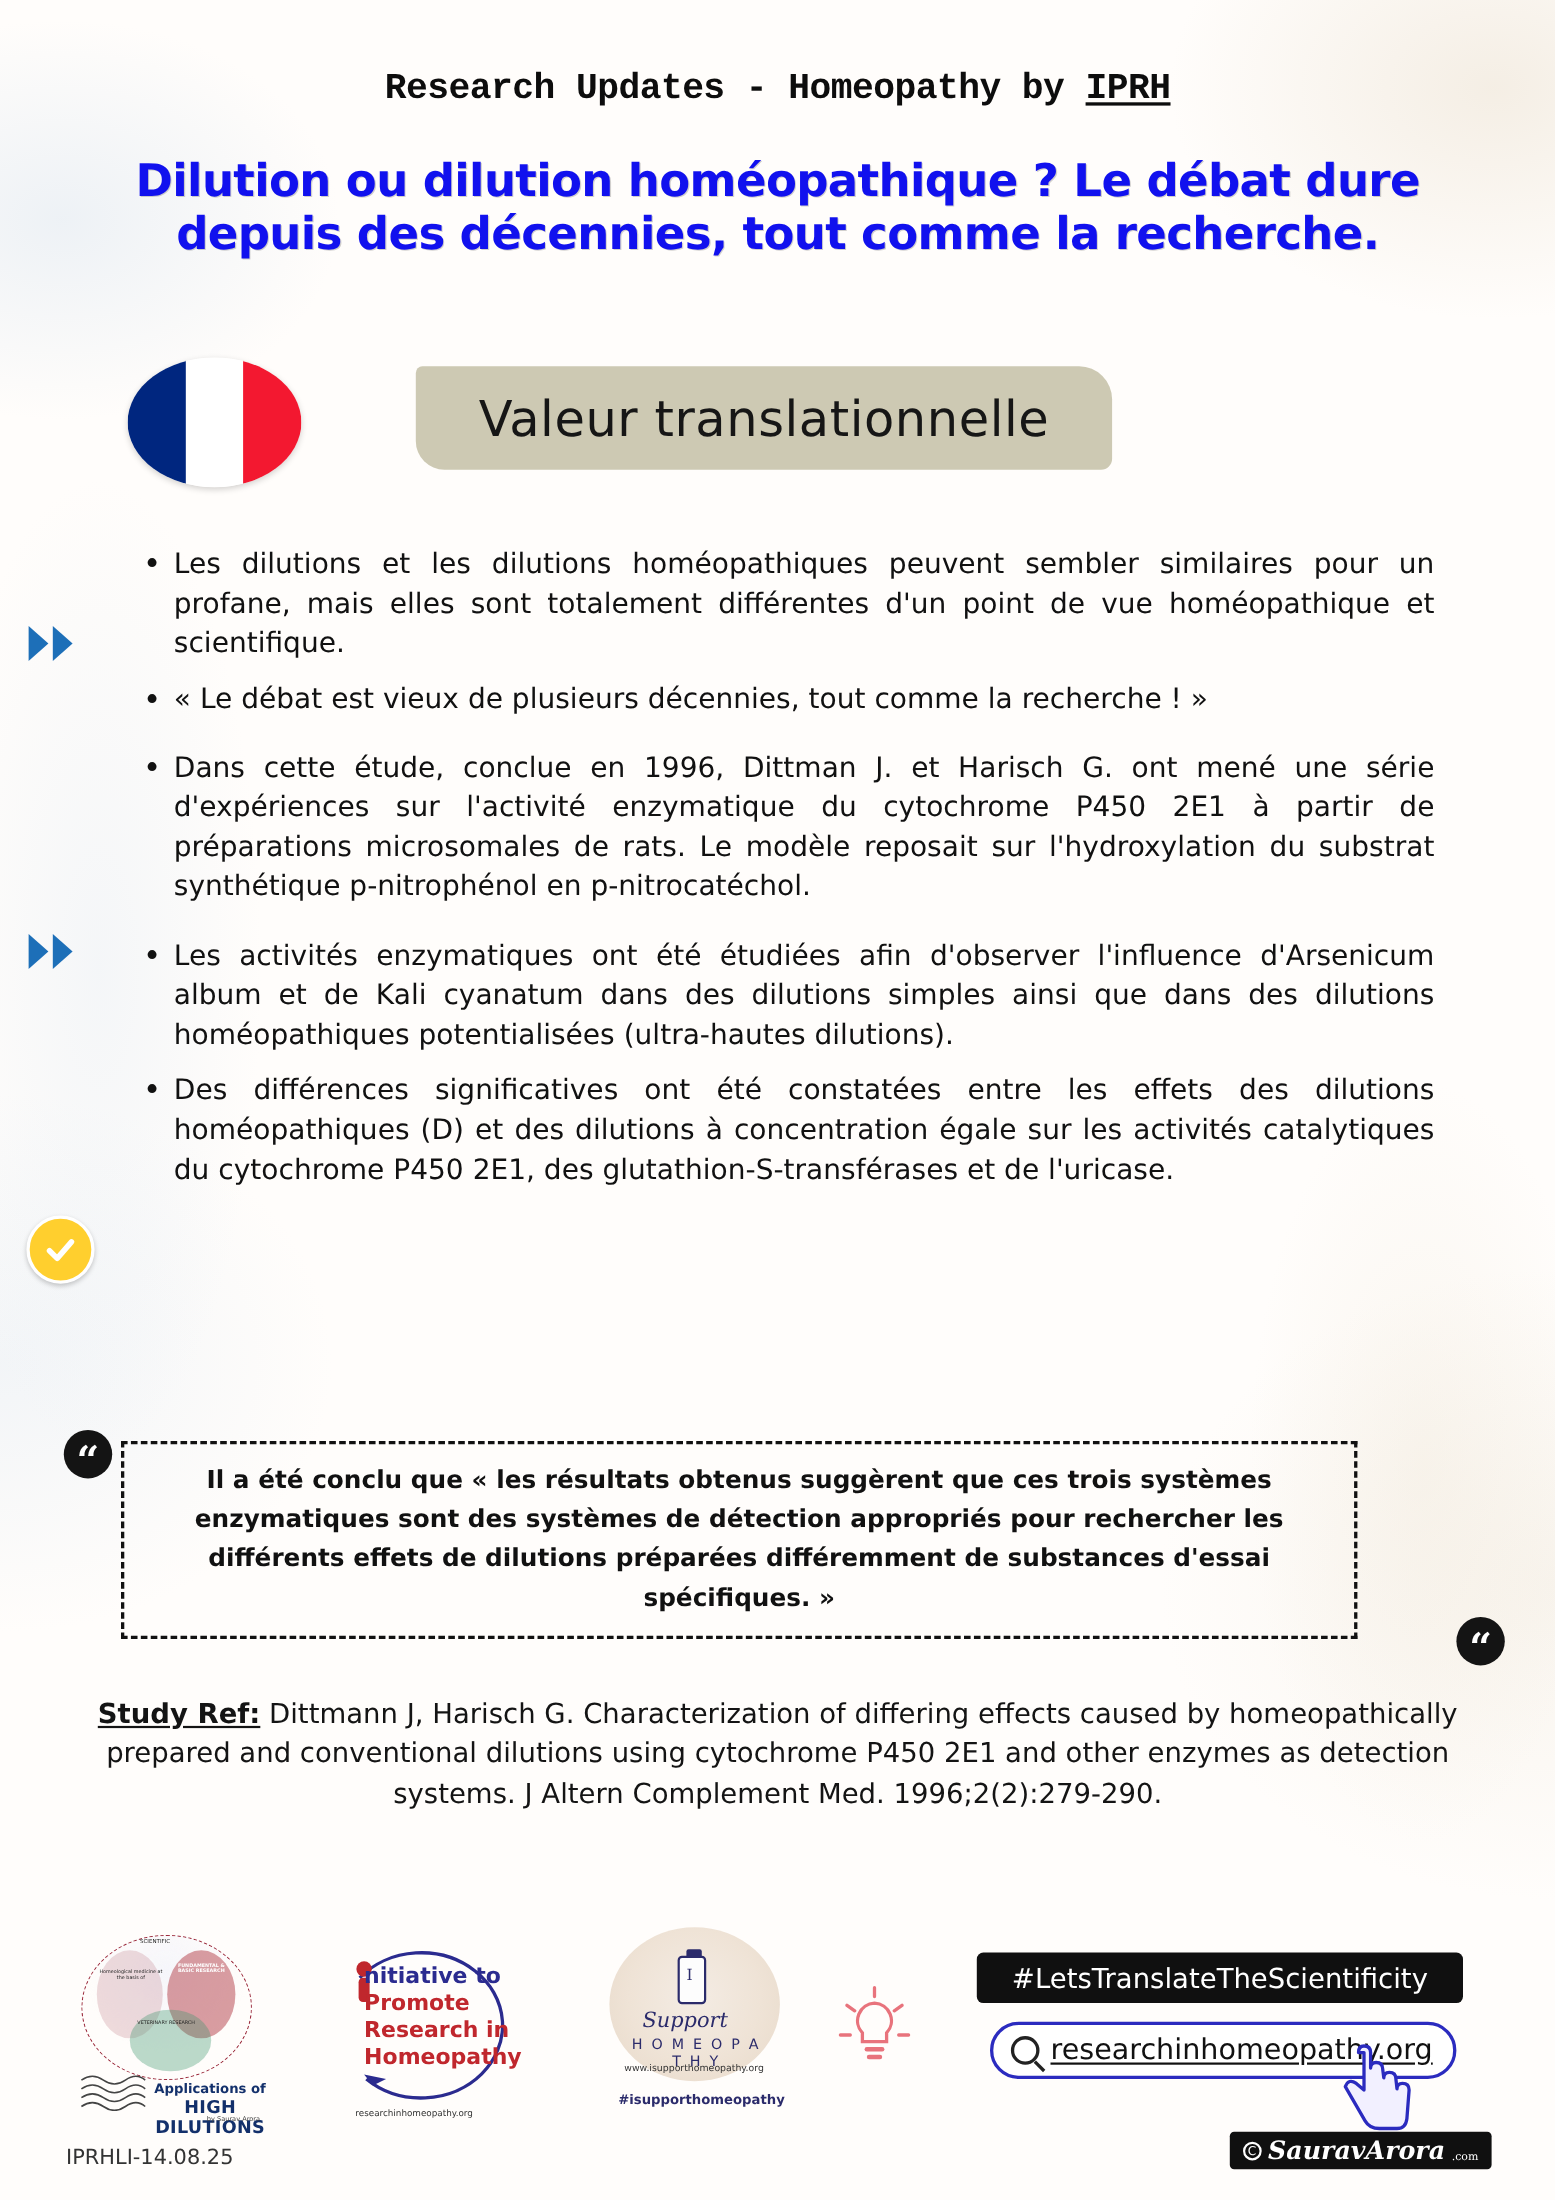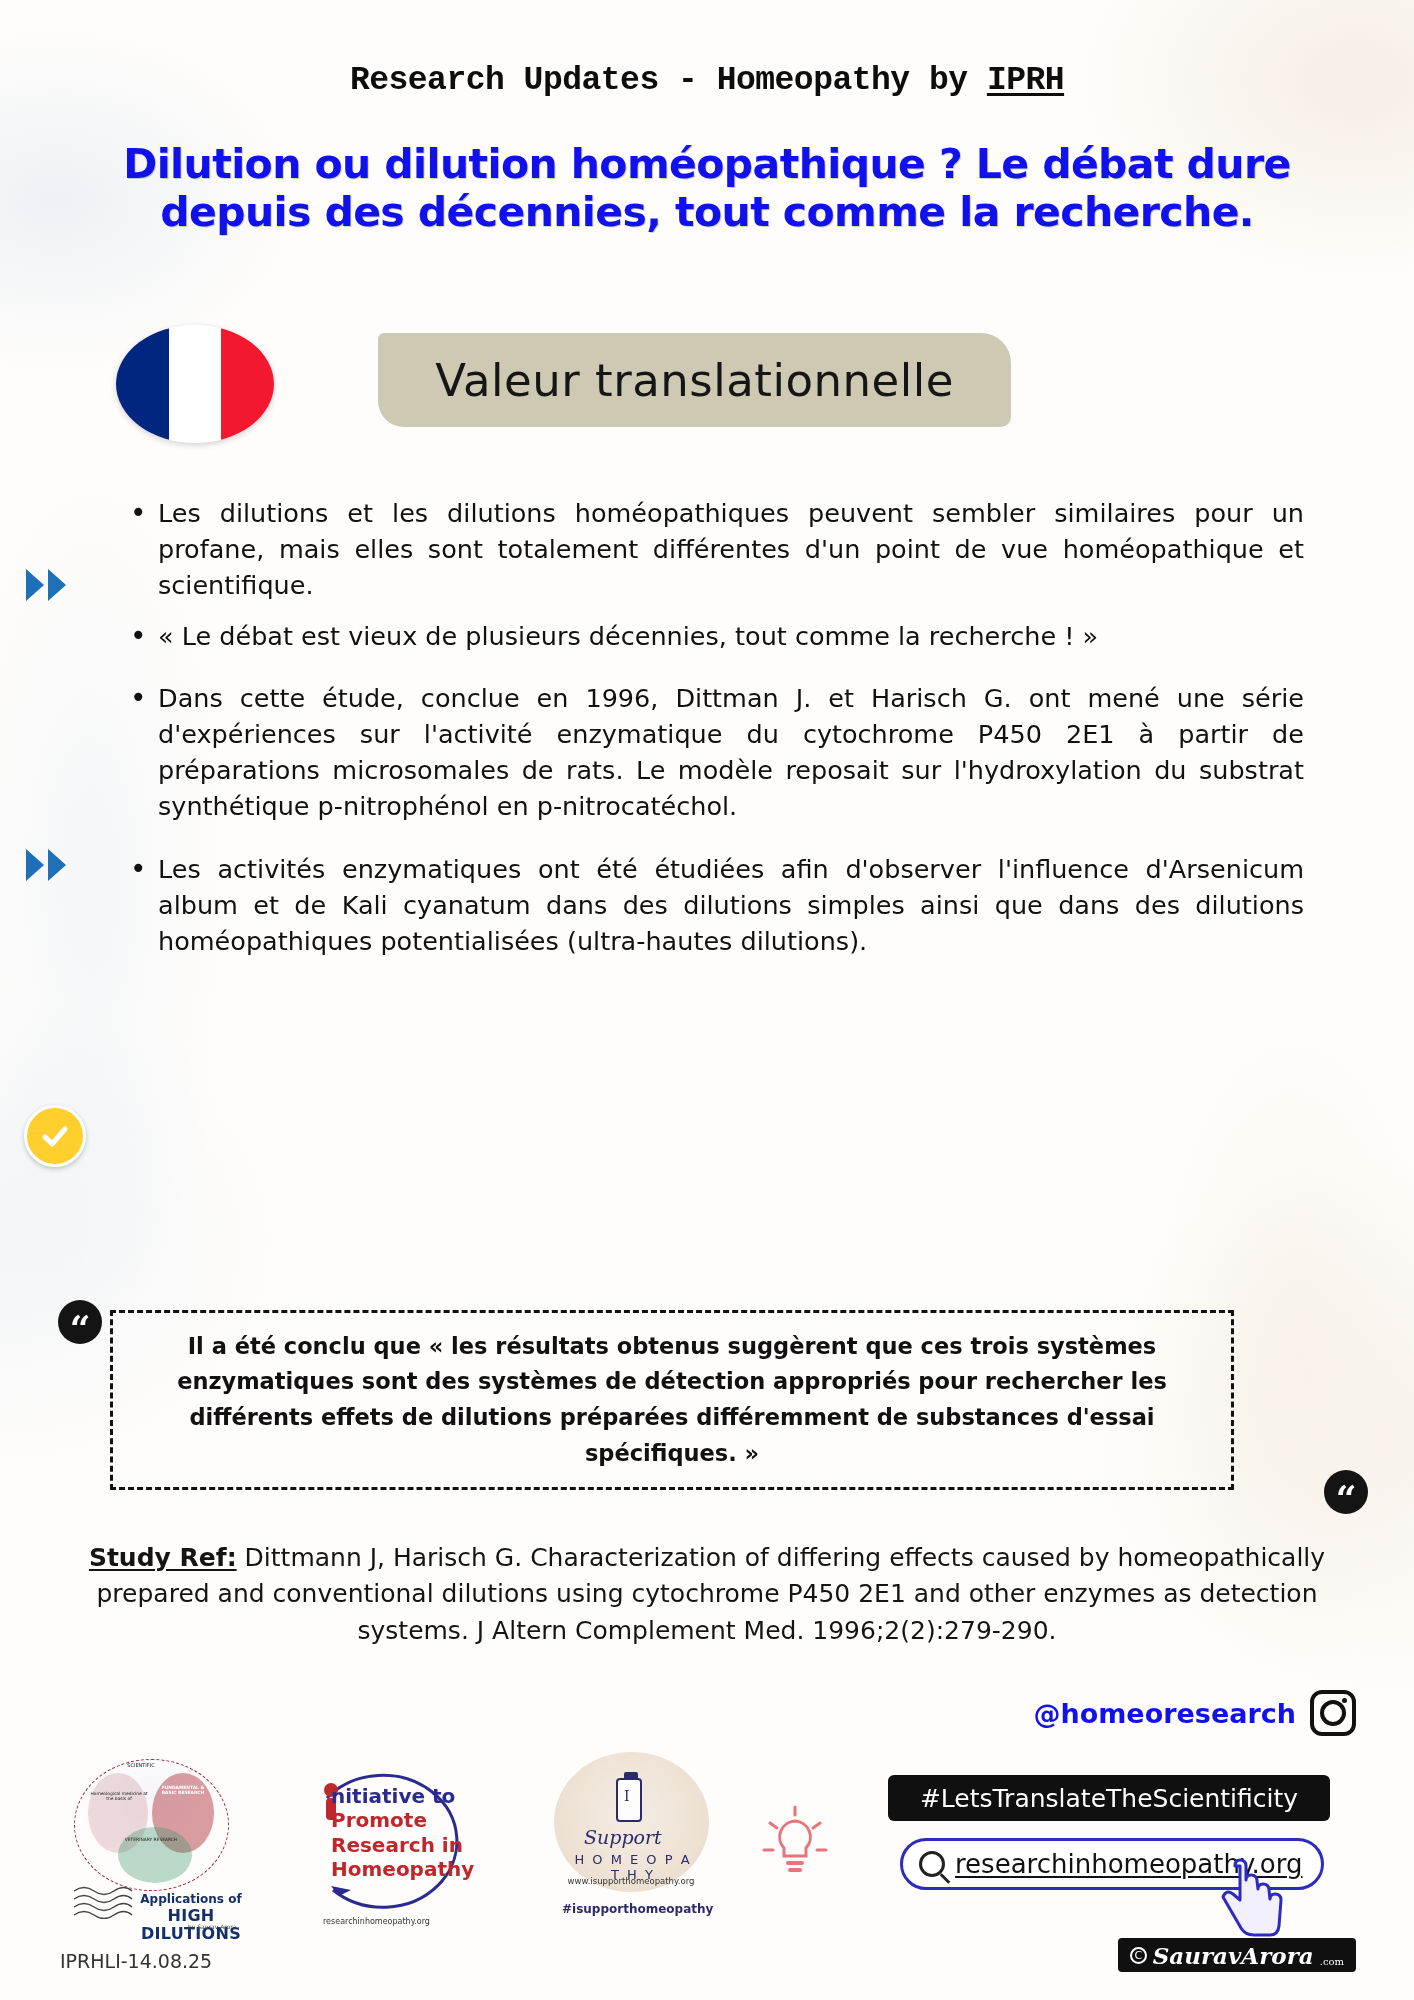--- a/index.html
+++ b/index.html
@@ -398,39 +398,36 @@
   <div class="bullets">
     <div class="bullet-group">
       <div class="bullet">Les dilutions et les dilutions homéopathiques peuvent sembler similaires pour un profane, mais elles sont totalement différentes d'un point de vue homéopathique et scientifique.</div>
       <div class="bullet">« Le débat est vieux de plusieurs décennies, tout comme la recherche ! »</div>
     </div>
     <div class="bullet-group">
       <div class="bullet">Dans cette étude, conclue en 1996, Dittman J. et Harisch G. ont mené une série d'expériences sur l'activité enzymatique du cytochrome P450 2E1 à partir de préparations microsomales de rats. Le modèle reposait sur l'hydroxylation du substrat synthétique p-nitrophénol en p-nitrocatéchol.</div>
     </div>
     <div class="bullet-group">
       <div class="bullet">Les activités enzymatiques ont été étudiées afin d'observer l'influence d'Arsenicum album et de Kali cyanatum dans des dilutions simples ainsi que dans des dilutions homéopathiques potentialisées (ultra-hautes dilutions).</div>
+      <div class="bullet">Des différences significatives ont été constatées entre les effets des dilutions homéopathiques (D) et des dilutions à concentration égale sur les activités catalytiques du cytochrome P450 2E1, des glutathion-S-transférases et de l'uricase.</div>
     </div>
   </div>
 
   <div class="quote-wrap">
     <div class="quote-mark left">“</div>
     <div class="quote-box">
       <div class="quote-text">Il a été conclu que « les résultats obtenus suggèrent que ces trois systèmes enzymatiques sont des systèmes de détection appropriés pour rechercher les différents effets de dilutions préparées différemment de substances d'essai spécifiques. »</div>
     </div>
     <div class="quote-mark right">“</div>
   </div>
 
   <div class="reference">
     <span class="lbl">Study Ref:</span><span> Dittmann J, Harisch G. Characterization of differing effects caused by homeopathically prepared and conventional dilutions using cytochrome P450 2E1 and other enzymes as detection systems. J Altern Complement Med. 1996;2(2):279-290.</span>
   </div>
 
-  <div class="handle-row">
-    <span class="handle-text">@homeoresearch</span>
-    <span class="ig-icon"></span>
-  </div>
 
   <div class="logo logo1">
     <div class="ring"></div>
     <div class="seg segA"></div>
     <div class="seg segB"></div>
     <div class="seg segC"></div>
     <div class="tinytxt" style="left:30px; top:36px;">Homeological medicine at the basis of</div>
     <div class="tinytxt" style="left:94px; top:30px; color:#fff; font-weight:bold;">FUNDAMENTAL &amp; BASIC RESEARCH</div>
     <div class="tinytxt" style="left:62px; top:82px;">VETERINARY RESEARCH</div>
     <div class="tinytxt" style="left:52px; top:8px; font-size:5px;">SCIENTIFIC</div>

